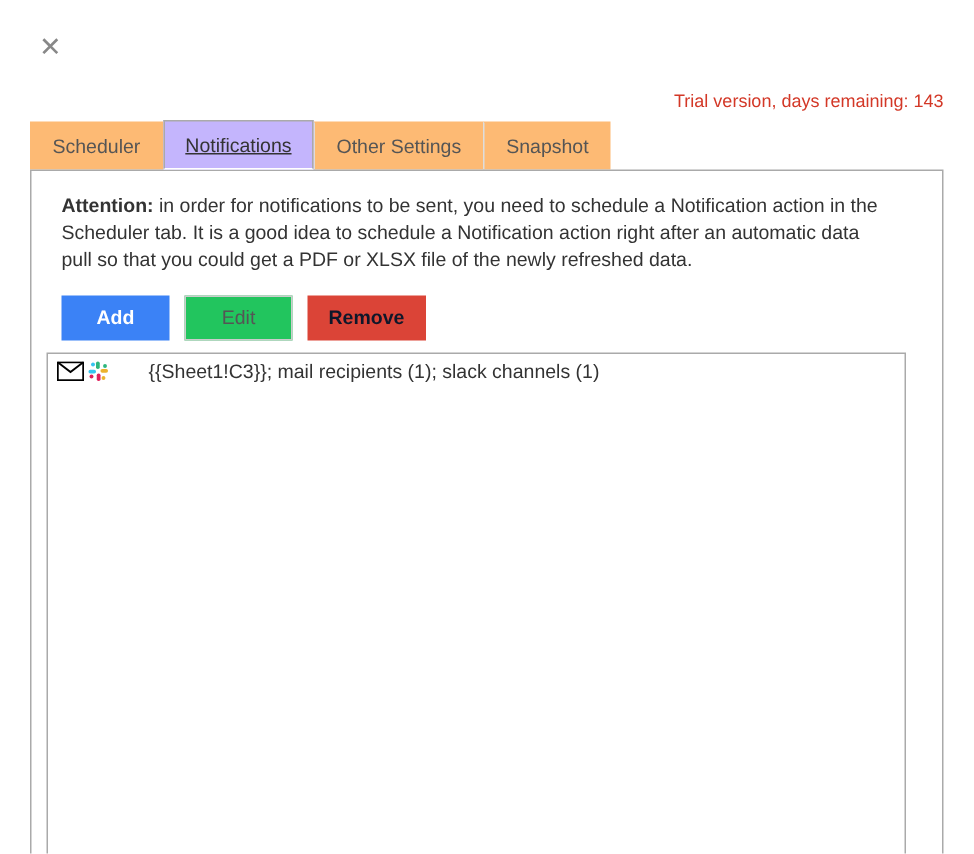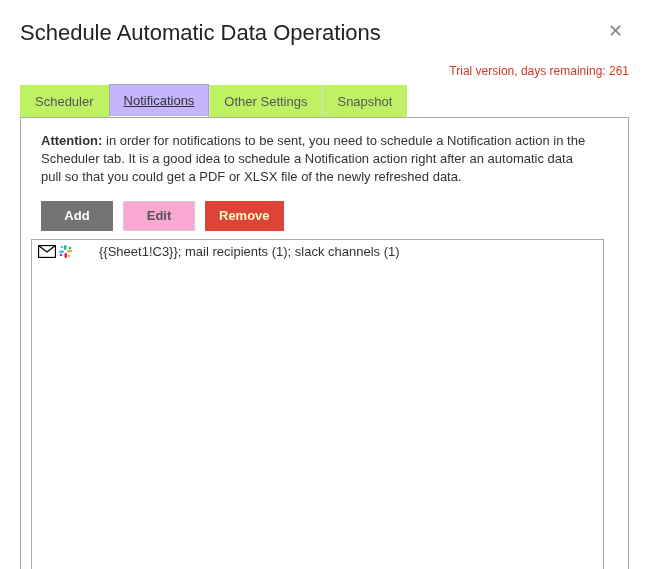--- a/index.html
+++ b/index.html
@@ -42,21 +42,21 @@
     .tabs {
       display: flex;
       align-items: flex-end;
       border-bottom: 1px solid transparent;
     }
     .tab {
       padding: 8px 14px;
       font-size: 13px;
       color: #555;
       cursor: pointer;
-      background: #bef264;
+      background: #fdba74;
       border: 1px solid transparent;
       border-bottom: none;
       margin-right: 0;
     }
     .tab:not(.active):not(:first-child) {
       border-left: 1px solid #ddd;
     }
     .tab.active {
       background: #c4b5fd;
       border: 1px solid #aaa;
@@ -92,23 +92,23 @@
       height: 30px;
       padding: 0 14px;
       font-size: 13px;
       font-weight: bold;
       border: none;
       cursor: pointer;
       display: inline-flex;
       align-items: center;
       justify-content: center;
     }
-    .btn-blue { background: #737373; color: #fff; }
-    .btn-grey { background: #f9a8d4; color: #555; border: 1px solid #ccc; font-weight: bold; }
-    .btn-red { background: #db4437; color: #fef9c3; text-align: center; }
+    .btn-blue { background: #3b82f6; color: #fff; }
+    .btn-grey { background: #22c55e; color: #555; border: 1px solid #ccc; font-weight: normal; }
+    .btn-red { background: #db4437; color: #0f172a; text-align: center; }
     .listbox {
       border: 1px solid #aaa;
       height: 340px;
       overflow-y: scroll;
       background: #fff;
       margin-left: -10px;
       margin-right: -10px;
     }
     .list-item {
       display: flex;
@@ -140,27 +140,26 @@
       color: #555;
       border: 1px solid #ccc;
       font-weight: normal;
     }
   </style>
 </head>
 <body>
 
 <div class="dialog">
   <div class="header">
-    <div class="title">Schedule Automatic Data Operations</div>
     <div class="close-btn">
       <span>✕</span>
     </div>
   </div>
 
-  <div class="trial-notice">Trial version, days remaining: 261</div>
+  <div class="trial-notice">Trial version, days remaining: 143</div>
 
   <div class="tabs">
     <div class="tab">Scheduler</div>
     <div class="tab active">Notifications</div>
     <div class="tab">Other Settings</div>
     <div class="tab">Snapshot</div>
   </div>
 
   <div class="tab-content">
     <div class="attention">

